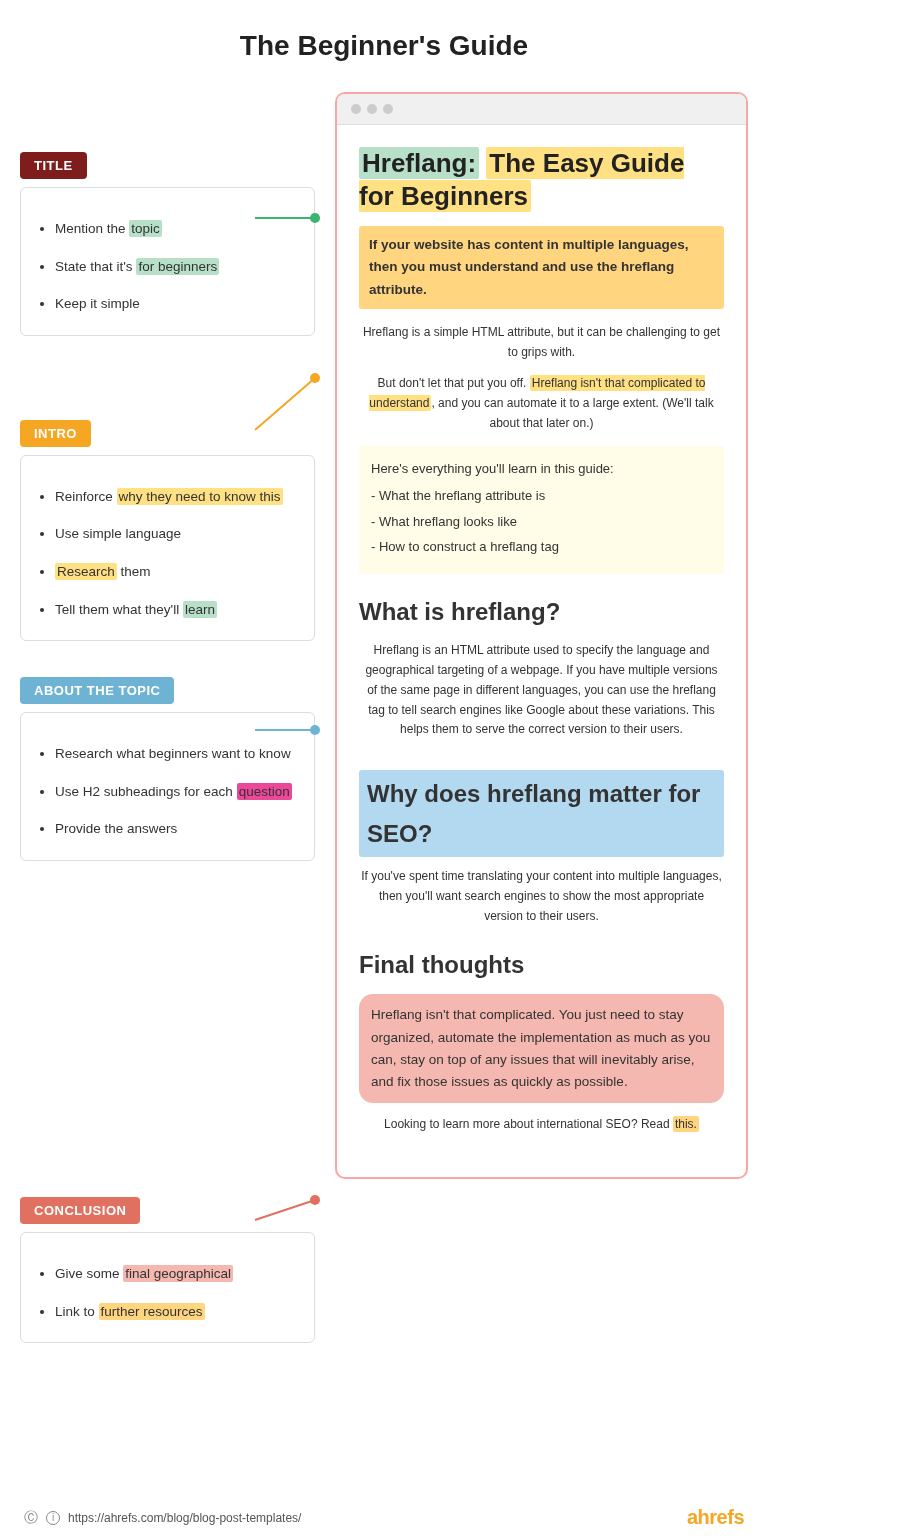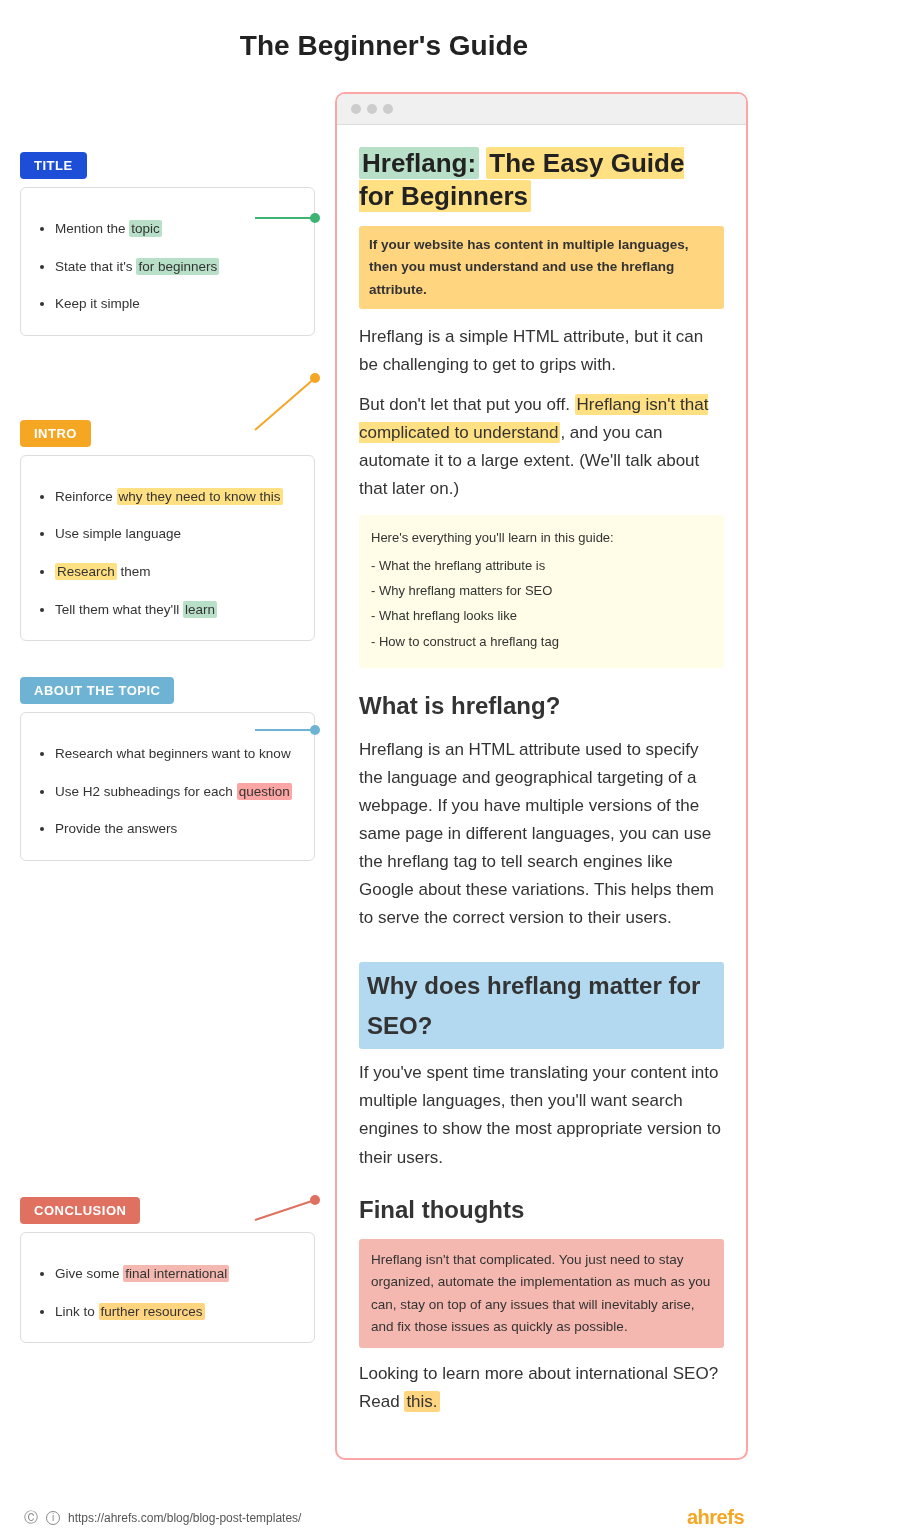--- a/index.html
+++ b/index.html
@@ -48,21 +48,21 @@
     .section-label {
       display: inline-block;
       padding: 6px 14px;
       border-radius: 4px;
       font-weight: 700;
       font-size: 13px;
       color: #fff;
       margin-bottom: 8px;
       letter-spacing: 0.5px;
     }
-    .label-title { background: #1d4ed8; }
+    .label-title { background: #7f1d1d; }
     .label-intro { background: #f5a623; margin-top: 48px; }
     .label-about { background: #6eb3d4; }
     .label-conclusion { background: #e07060; }
 
     .section-card {
       border: 1.5px solid #ddd;
       border-radius: 6px;
       padding: 14px 16px;
       background: #fff;
       font-size: 13.5px;
@@ -75,21 +75,21 @@
       padding-left: 18px;
     }
 
     .section-card ul li {
       margin-bottom: 6px;
       margin-top: 16px;
     }
 
     .highlight-green { background: #b8e0c8; border-radius: 2px; padding: 1px 2px; }
     .highlight-yellow { background: #ffe082; border-radius: 2px; padding: 1px 2px; }
-    .highlight-blue { background: #fca5a5; border-radius: 2px; padding: 1px 2px; }
+    .highlight-blue { background: #ec4899; border-radius: 2px; padding: 1px 2px; }
     .highlight-red { background: #f4b8b0; border-radius: 2px; padding: 1px 2px; }
     .highlight-orange { background: #ffd580; border-radius: 2px; padding: 1px 2px; }
 
     
     .browser-window {
       flex: 1;
       border: 2px solid #fca5a5;
       border-radius: 10px;
       overflow: hidden;
       background: #fff;
@@ -135,21 +135,22 @@
       background: #ffd580;
       border-radius: 3px;
       padding: 8px 10px;
       font-weight: 600;
       font-size: 13.5px;
       margin-bottom: 14px;
     }
 
     .article-para {
       margin-bottom: 12px;
-      font-size: 17px;
+      font-size: 12px;
+      text-align: center;
     }
 
     .inline-hl-yellow { background: #ffe082; border-radius: 2px; padding: 1px 2px; }
     .inline-hl-orange { background: #ffd580; border-radius: 2px; padding: 1px 2px; }
 
     .guide-list-highlight {
       background: #fffde7;
       border-radius: 3px;
       padding: 12px 12px;
       margin-bottom: 14px;
@@ -166,21 +167,21 @@
 
     .article-h2.blue-hl {
       background: #b3d9f0;
       border-radius: 3px;
       padding: 4px 8px;
       display: inline-block;
     }
 
     .conclusion-highlight {
       background: #f4b8b0;
-      border-radius: 3px;
+      border-radius: 14px;
       padding: 10px 12px;
       margin-bottom: 12px;
       font-size: 13.5px;
     }
 
     
     .footer {
       position: absolute;
       bottom: 10px;
       left: 0;
@@ -276,21 +277,21 @@
           </ul>
         </div>
       </div>
 
       <div style="flex:1; min-height:300px;"></div>
 
       <div class="section-block" style="margin-bottom:0;">
         <span class="section-label label-conclusion">CONCLUSION</span>
         <div class="section-card">
           <ul>
-            <li>Give some <span class="highlight-red">final international</span></li>
+            <li>Give some <span class="highlight-red">final geographical</span></li>
             <li>Link to <span class="highlight-orange">further resources</span></li>
           </ul>
         </div>
       </div>
 
     </div>
 
     <div class="browser-window">
       <div class="browser-bar">
         <div class="browser-dot"></div>
@@ -314,21 +315,20 @@
         
         <p class="article-para">
           But don't let that put you off. <span class="inline-hl-yellow">Hreflang isn't that complicated to understand</span>, and you can automate it to a large extent. (We'll talk about that later on.)
         </p>
 
         
         <div class="guide-list-highlight">
           <div>Here's everything you'll learn in this guide:</div>
           <div style="margin-top:6px;">
             <div>- What the hreflang attribute is</div>
-            <div>- Why hreflang matters for SEO</div>
             <div>- What hreflang looks like</div>
             <div>- How to construct a hreflang tag</div>
           </div>
         </div>
 
         
         <h2 class="article-h2">What is hreflang?</h2>
 
         
         <p class="article-para">Hreflang is an HTML attribute used to specify the language and geographical targeting of a webpage. If you have multiple versions of the same page in different languages, you can use the hreflang tag to tell search engines like Google about these variations. This helps them to serve the correct version to their users.</p>

